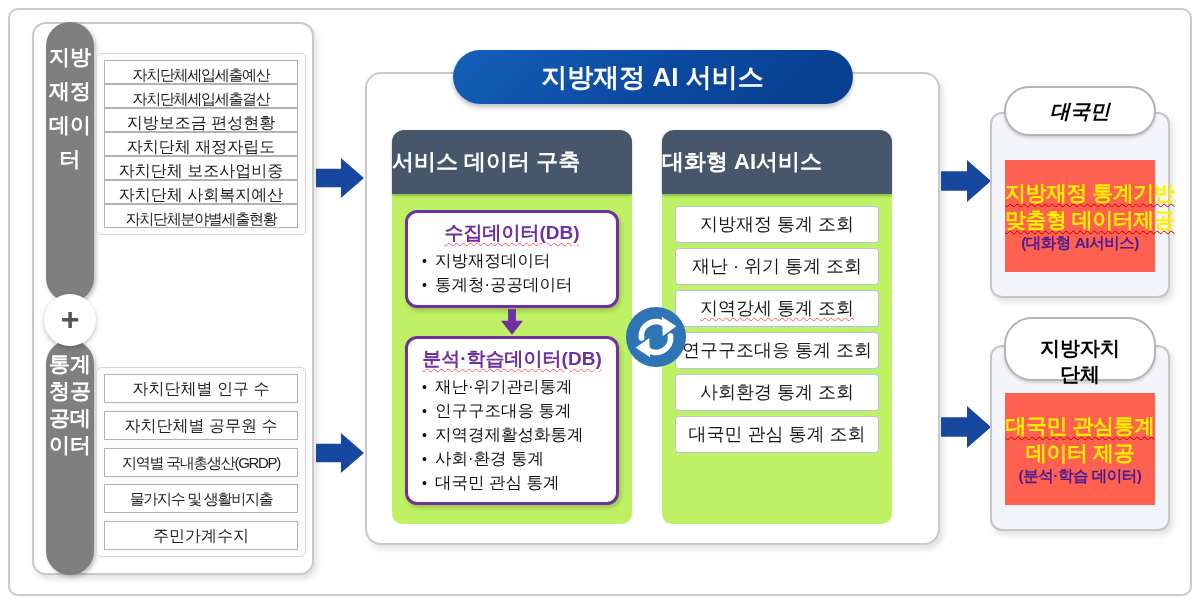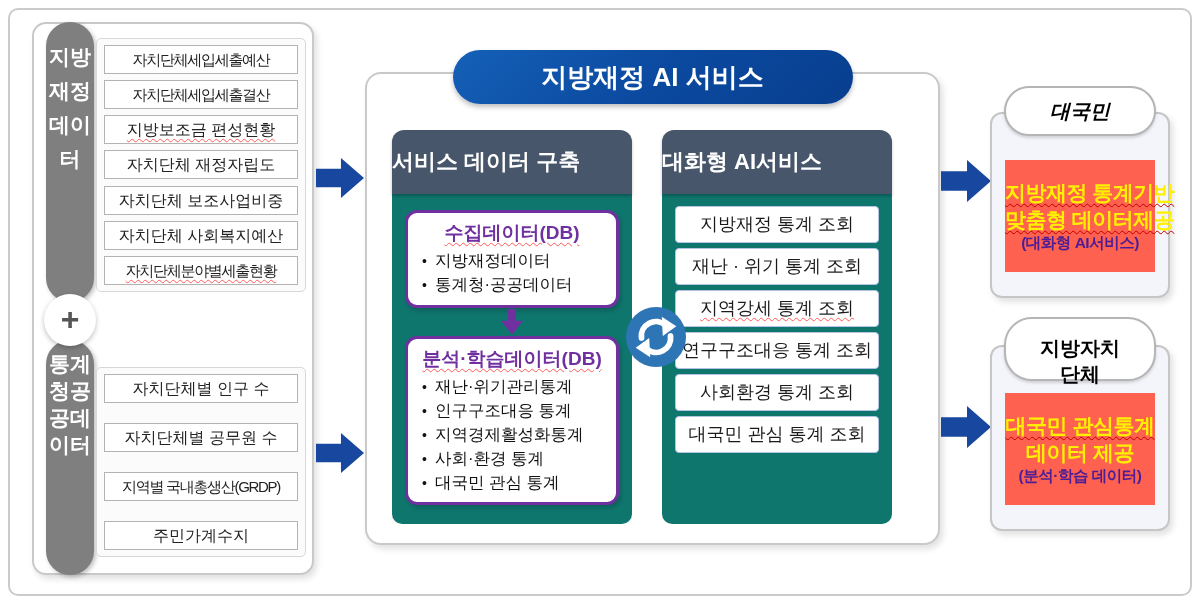--- a/index.html
+++ b/index.html
@@ -15,21 +15,21 @@
     font-weight:bold; font-size:21px; text-align:center; word-break:break-all;
     border-radius:24px; box-shadow:2px 2px 4px rgba(0,0,0,.25); }
   .vbar-top { top:-2px; height:280px; line-height:34px; padding-top:18px; }
   .vbar-bottom { top:316px; height:235px; line-height:27px; padding-top:10px; }
   .plus-circle { position:absolute; left:10px; top:270px; width:52px; height:52px;
     background:#fff; border-radius:50%; box-shadow:0 2px 5px rgba(0,0,0,.25);
     color:#555; font-size:32px; font-weight:bold; text-align:center; line-height:50px; z-index:3; }
   .group { position:absolute; left:62px; width:210px; background:#fbfbfb;
     border:1.5px solid #d8d8d8; border-radius:5px; padding:6px 7px;
     display:flex; flex-direction:column; justify-content:space-between; }
-  .group1 { top:14px; height:254px; }
+  .group1 { top:29px; height:182px; }
   .group2 { top:343px; height:190px; }
   .src-item { background:#fff; border:1px solid #b3b3b3; height:29px; line-height:27px;
     text-align:center; font-size:16px; color:#222; white-space:nowrap; overflow:hidden; }
   .tight { letter-spacing:-1.3px; font-size:15px; }
 
   
   .sq  { text-decoration:underline; text-decoration-style:wavy; text-decoration-color:#ff5a5a; text-decoration-thickness:1px; text-underline-offset:3px; }
   .sq2 { text-decoration:underline; text-decoration-style:wavy; text-decoration-color:#c00000; text-decoration-thickness:1px; text-underline-offset:3px; }
 
   
@@ -40,21 +40,21 @@
     width:400px; height:54px; border-radius:27px;
     background:linear-gradient(135deg,#1560b8 0%,#0b4aa0 50%,#083e8e 100%);
     color:#fff; font-size:26px; font-weight:bold; text-align:center; line-height:54px;
     box-shadow:0 3px 5px rgba(0,0,0,.25); z-index:4; }
   .col { position:absolute; top:56px; height:394px; }
   .col1 { left:25px; width:240px; }
   .col2 { left:295px; width:230px; }
   .col-header { height:64px; background:#47566a; border-radius:12px 12px 0 0;
     color:#fff; font-size:22px; font-weight:bold; text-align:left; line-height:64px;
     box-shadow:0 2px 3px rgba(0,0,0,.25); position:relative; z-index:2; white-space:nowrap; }
-  .col-body { height:330px; background:#0f766e; border-radius:0 0 10px 10px; padding:16px 13px 0; }
+  .col-body { height:330px; background:#bef264; border-radius:0 0 10px 10px; padding:16px 13px 0; }
 
   .pbox { background:#fff; border:3px solid #7030a0; border-radius:12px; padding:7px 8px 8px;
     box-shadow:2px 3px 4px rgba(0,0,0,.18); }
   .pbox-title { color:#7030a0; font-size:19px; font-weight:bold; text-align:center; margin-bottom:3px; white-space:nowrap; }
   .bullet { display:flex; align-items:baseline; font-size:16.5px; color:#111; line-height:1.45; white-space:nowrap; }
   .bullet::before { content:"•"; margin:0 8px 0 6px; font-size:14px; }
   .down-arrow-wrap { height:28px; display:flex; justify-content:center; align-items:center; }
   .arrow-down { width:22px; height:26px; background:#7030a0;
     clip-path:polygon(32% 0%, 68% 0%, 68% 46%, 100% 46%, 50% 100%, 0% 46%, 32% 46%); }
 
@@ -108,20 +108,21 @@
       <div class="src-item">자치단체 재정자립도</div>
       <div class="src-item">자치단체 보조사업비중</div>
       <div class="src-item">자치단체 사회복지예산</div>
       <div class="src-item tight sq">자치단체분야별세출현황</div>
     </div>
 
     <div class="group group2">
       <div class="src-item">자치단체별 인구 수</div>
       <div class="src-item">자치단체별 공무원 수</div>
       <div class="src-item tight">지역별 국내총생산(GRDP)</div>
+      <div class="src-item tight">물가지수 및 생활비지출</div>
       <div class="src-item">주민가계수지</div>
     </div>
   </div>
 
   <div class="center-panel">
     <div class="title-pill">지방재정 AI 서비스</div>
 
     <div class="col col1">
       <div class="col-header">서비스 데이터 구축</div>
       <div class="col-body">

